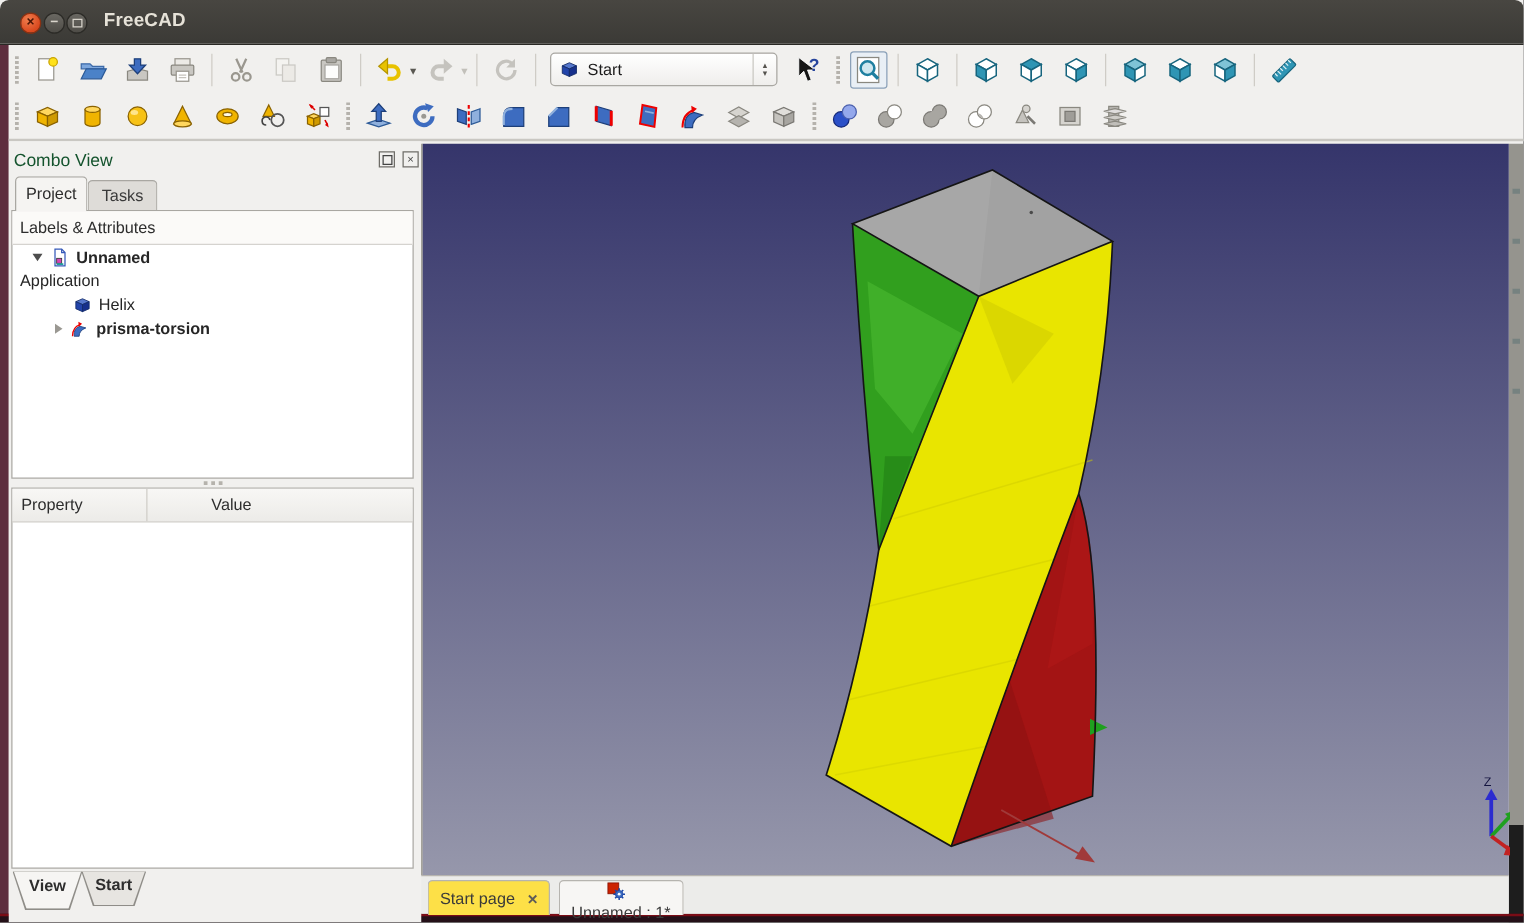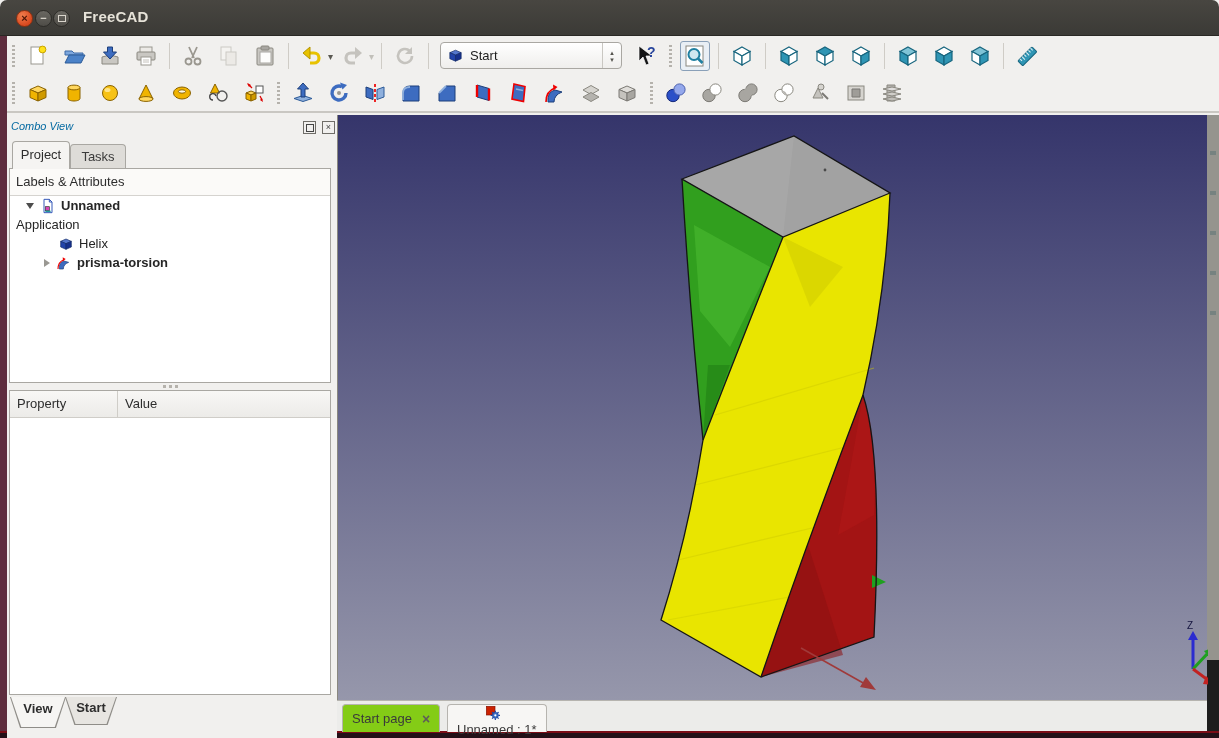--- a/index.html
+++ b/index.html
@@ -27,55 +27,55 @@
   .tb svg{display:block;}
   .sep{width:1px;height:26px;background:#cfccc6;margin:0 5px;}
   .grip{width:3px;height:22px;margin:0 5px;background:repeating-linear-gradient(#b5b2ac 0 2px,transparent 2px 4px);}
   .dd{font-size:10px;color:#5a5852;margin:0 2px 0 -2px;padding-top:2px;}
   .dd.dis{color:#c2c0ba;}
   .wb-combo{height:27px;min-width:182px;margin:0 6px;background:linear-gradient(#fff,#efeeec);border:1px solid #a9a7a2;border-radius:4px;display:flex;align-items:center;padding:0 0 0 6px;box-sizing:border-box;}
   .wb-combo .lbl{font-size:13px;color:#1c1c1c;margin-left:6px;flex:1;}
   .spinner{width:18px;height:25px;border-left:1px solid #c9c7c2;display:flex;flex-direction:column;align-items:center;justify-content:center;font-size:7px;color:#55534e;line-height:7px;}
   
   .panel{position:absolute;left:7px;top:113px;width:330px;height:625px;background:#f1f0ee;box-sizing:border-box;}
-  .panel-title{position:absolute;left:4px;top:7px;font-size:11px;color:#0369a1;font-style:italic;}
+  .panel-title{position:absolute;left:4px;top:7px;font-size:14px;color:#14532d;}
   .phbtn{position:absolute;top:8px;width:13px;height:13px;border:1px solid #6f6d68;box-sizing:border-box;background:#f1f0ee;text-align:center;line-height:10px;font-size:9px;color:#444;}
   .phbtn.restore{left:296px;}
   .phbtn.restore i{display:block;width:6px;height:6px;border:1px solid #444;margin:2px 0 0 2px;}
   .phbtn.closep{left:315px;}
   .ptab{position:absolute;box-sizing:border-box;border:1px solid #a9a7a2;border-bottom:none;border-radius:4px 4px 0 0;font-size:13px;color:#2d2d2d;text-align:center;}
   .ptab.active{left:5px;top:28px;width:58px;height:28px;background:#f5f4f2;line-height:26px;z-index:2;}
   .ptab.inactive{left:63px;top:31px;width:56px;height:25px;background:#dedcd8;line-height:23px;color:#3a3a3a;}
   .treebox{position:absolute;left:2px;top:55px;width:322px;height:215px;background:#fff;border:1px solid #a9a7a2;box-sizing:border-box;}
   .treehdr{height:26px;border-bottom:1px solid #d5d3cf;background:#fbfaf8;line-height:25px;padding-left:6px;font-size:13px;color:#2d2d2d;}
   .trow{display:flex;align-items:center;height:19px;font-size:13px;color:#262626;}
   .trow .ticon{width:16px;height:16px;margin-right:5px;}
   .trow.bold{font-weight:bold;}
   .arr-down{width:0;height:0;border-left:4px solid transparent;border-right:4px solid transparent;border-top:6px solid #4d4d4d;margin:0 6px 0 0;}
   .arr-right{width:0;height:0;border-top:4px solid transparent;border-bottom:4px solid transparent;border-left:6px solid #9a9892;margin:0 6px 0 0;}
   .splitter{position:absolute;left:2px;top:270px;width:322px;height:7px;display:flex;align-items:center;justify-content:center;gap:3px;}
   .splitter i{width:3px;height:3px;background:#b5b2ac;display:block;}
   .propbox{position:absolute;left:2px;top:277px;width:322px;height:305px;background:#fff;border:1px solid #a9a7a2;box-sizing:border-box;}
-  .prophdr{display:flex;height:26px;border-bottom:1px solid #cfcdc8;background:linear-gradient(#f8f7f5,#ecebe8);}
+  .prophdr{display:flex;height:26px;border-bottom:1px solid #cfcdc8;background:linear-gradient(#f8f7f5,#ecebe8);gap:44px;}
   .prophdr .cell{font-size:13px;color:#2d2d2d;line-height:25px;padding-left:7px;box-sizing:border-box;}
   .prophdr .c1{width:108px;border-right:1px solid #cfcdc8;}
   .prophdr .c2{flex:1;}
   .btab{position:absolute;clip-path:polygon(0 0,100% 0,82% 100%,18% 100%);background:#8f8d88;font-weight:bold;}
   .btab .in{position:absolute;left:1px;right:1px;top:0;bottom:1px;clip-path:polygon(0 0,100% 0,81% 100%,19% 100%);background:#f6f5f3;text-align:center;font-size:13px;color:#2d2d2d;}
   .btab.t1{left:3px;top:584px;width:56px;height:31px;z-index:2;}
   .btab.t1 .in{line-height:24px;}
   .btab.t2{left:58px;top:584px;width:52px;height:28px;}
   .btab.t2 .in{background:#e7e5e1;line-height:22px;}
   
   .viewport{position:absolute;left:337px;top:115px;width:870px;height:585px;background:linear-gradient(#35356b,#9697ab);border-left:1px solid #8a8880;box-sizing:border-box;}
   .viewport svg{display:block;}
   
   .mdibar{position:absolute;left:337px;top:700px;width:870px;height:31px;background:#ececea;border-top:1px solid #b6b4af;box-sizing:border-box;}
   .mtab{position:absolute;top:3px;height:28px;border:1px solid #b6b4af;border-bottom:none;border-radius:4px 4px 0 0;display:flex;align-items:center;padding:0 9px;box-sizing:border-box;font-size:13px;color:#3a3a3a;}
-  .mtab.inactive{left:5px;background:#84cc16;}
+  .mtab.inactive{left:5px;background:#fde047;}
   .mtab.active{left:110px;background:#f7f6f4;flex-direction:column;}
   .mtab .close-x{margin-left:10px;font-weight:bold;color:#5f5d58;font-size:14px;line-height:14px;}
   .mtab .ticon{width:17px;height:17px;margin-right:7px;}
 </style>
 </head>
 <body>
 
 <div class="screen">
 
   <div class="desk-left"></div>

